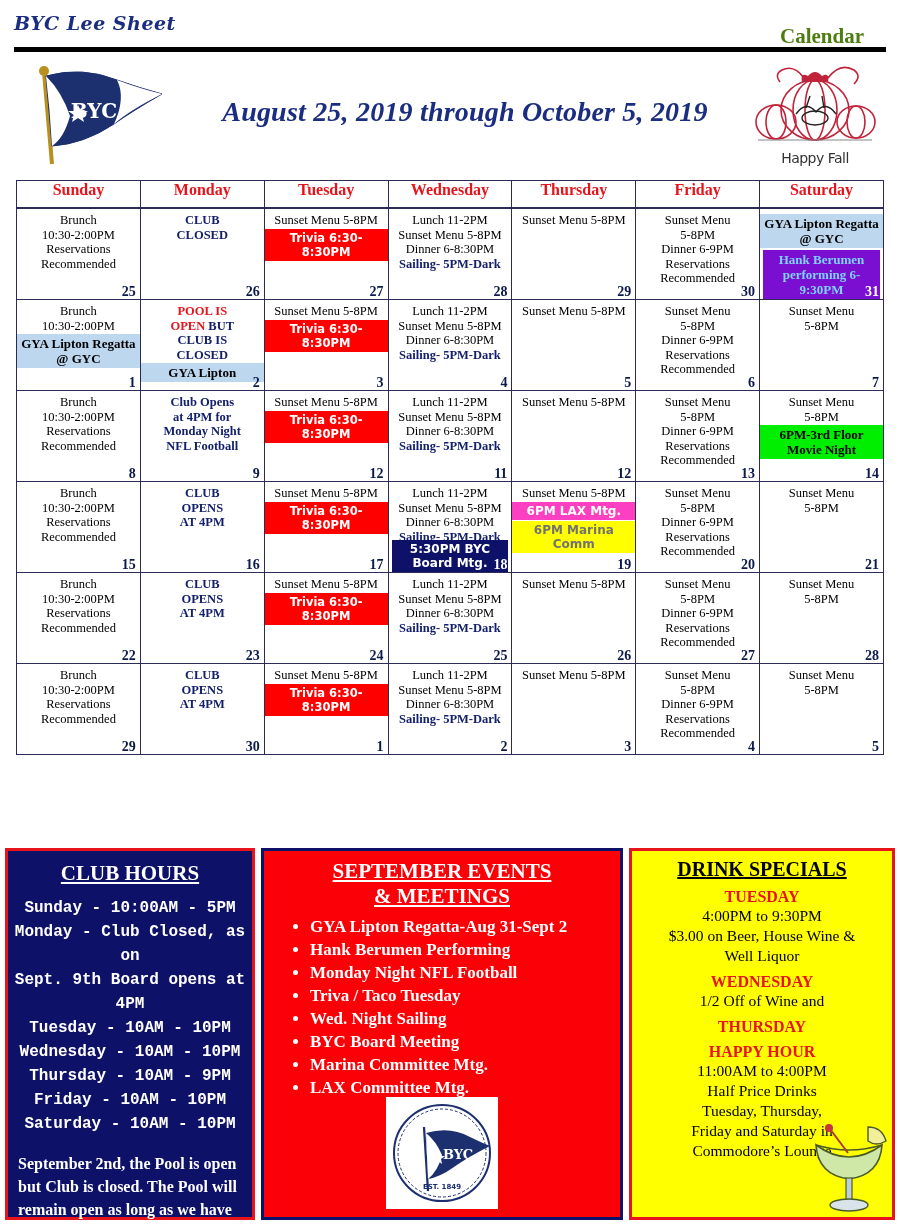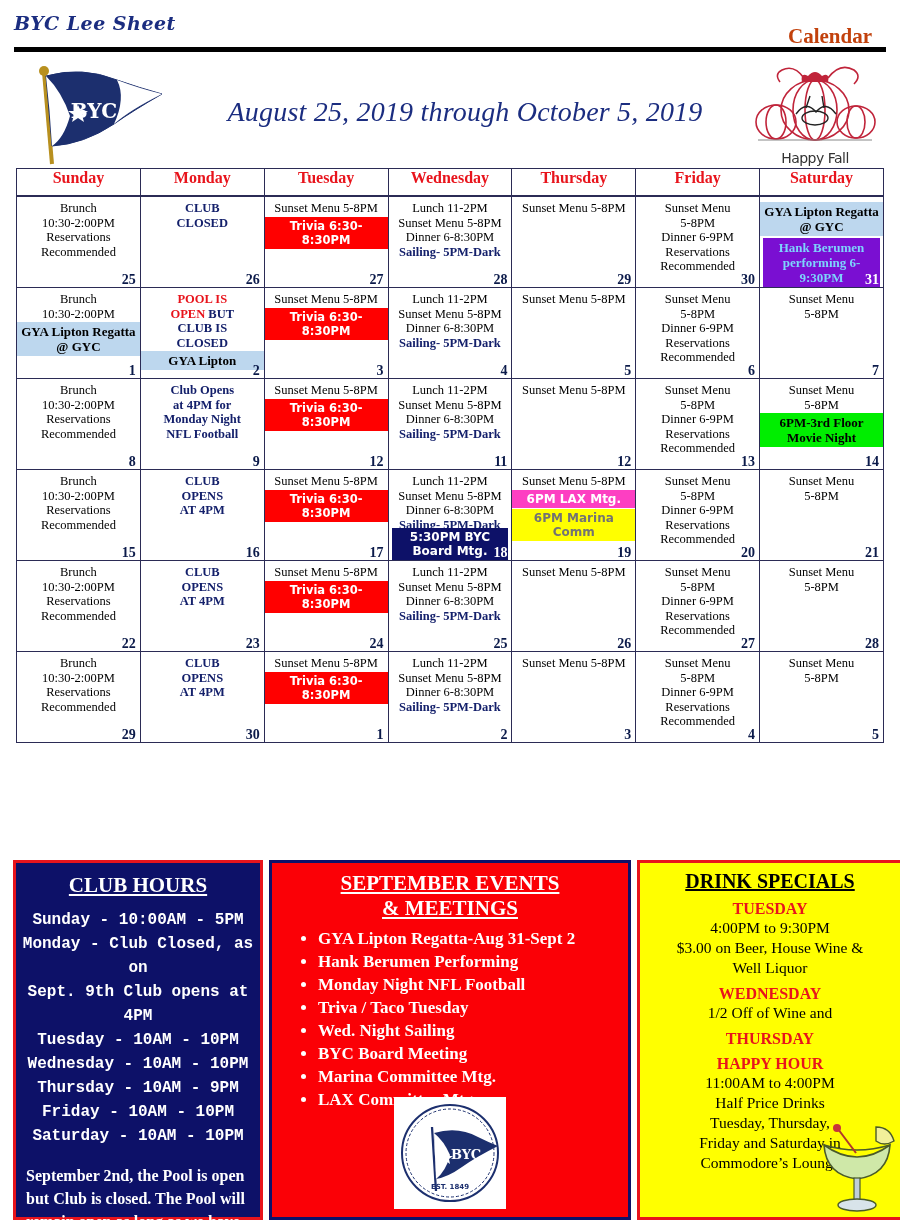--- a/index.html
+++ b/index.html
@@ -14,46 +14,46 @@
 
   
   .masthead{position:relative;height:52px;}
   .masthead-left{
     position:absolute;left:14px;top:12px;
     font-family:"DejaVu Serif", serif;
     font-style:italic;font-weight:bold;font-size:19px;
     color:#1b2d80;letter-spacing:.5px;
   }
   .masthead-right{
-    position:absolute;right:28px;top:24px;
+    position:absolute;right:36px;top:24px;
     font-family:"Liberation Serif", serif;
-    font-weight:bold;font-size:21px;color:#c2410c;
+    font-weight:bold;font-size:21px;color:#4d7c0f;
   }
   .rule{position:absolute;left:14px;right:14px;top:47px;height:5px;background:#000;}
 
   
   .banner{position:relative;height:112px;}
   .flag-wrap{position:absolute;left:22px;top:6px;width:145px;height:108px;}
   .banner-title{
     position:absolute;left:0;right:0;top:44px;text-align:center;
     font-family:"Liberation Serif", serif;
-    font-weight:normal;font-style:italic;font-size:28px;color:#1b2d80;
+    font-weight:bold;font-style:italic;font-size:28px;color:#1b2d80;
     letter-spacing:.2px;
     padding-left:30px;
   }
   .pumpkin-wrap{position:absolute;right:14px;top:0px;width:142px;height:112px;text-align:center;}
   .pumpkin-caption{
     position:absolute;left:0;right:0;bottom:-2px;text-align:center;
     font-family:"DejaVu Sans", sans-serif;font-size:14px;color:#333;
     letter-spacing:-.5px;
   }
 
   
   table.cal{
-    position:absolute;left:16px;top:168px;
+    position:absolute;left:16px;top:180px;
     width:868px;
     border-collapse:collapse;
     table-layout:fixed;
   }
   table.cal th, table.cal td{
     border:1px solid #2b2b55;
     vertical-align:top;
     padding:0;
   }
   table.cal th{
@@ -103,21 +103,21 @@
   .bar-lightblue{background:#bdd7ee;color:#000;font-family:"Liberation Serif",serif;font-size:13px;font-weight:bold;line-height:15px;}
   .bar-purple{background:#7a0fd2;color:#7dd3fc;font-family:"Liberation Serif",serif;font-size:13px;font-weight:bold;line-height:15px;}
   .bar-green{background:#00ee00;color:#000;font-family:"Liberation Serif",serif;font-size:13px;font-weight:bold;line-height:15px;}
   .bar-pink{background:#fd3fc2;color:#ffffff;font-size:12px;}
   .bar-yellow{background:#ffff00;color:#737373;font-size:12px;}
   .bar-navy{background:#0d1168;color:#ffffff;font-size:12px;}
   .bar-bottom{position:absolute;left:3px;right:3px;bottom:0;margin:0;}
 
   
   .panels{position:absolute;left:0;top:848px;width:900px;height:372px;}
-  .panel{position:absolute;top:12px;bottom:0;box-sizing:border-box;margin-left:8px;}
+  .panel{position:absolute;top:0;bottom:0;box-sizing:border-box;}
 
   .p-hours{
     left:5px;width:250px;
     background:#0d1168;
     border:3px solid #e8141c;
     color:#ffffff;
     padding:8px 6px;
   }
   .p-hours h2{
     margin:2px 0 10px 0;text-align:center;font-size:21px;
@@ -681,21 +681,21 @@
       </tbody>
   </table>
 
   <div class="panels">
 
     <div class="panel p-hours">
       <h2>CLUB HOURS</h2>
       <div id="hours-lines">
           <div class="hline">Sunday  -  10:00AM - 5PM</div>
           <div class="hline">Monday  -  Club Closed, as on</div>
-          <div class="hline">Sept. 9th Club opens at 4PM</div>
+          <div class="hline">Sept. 9th Board opens at 4PM</div>
           <div class="hline">Tuesday  -  10AM - 10PM</div>
           <div class="hline">Wednesday  - 10AM - 10PM</div>
           <div class="hline">Thursday   -  10AM - 9PM</div>
           <div class="hline">Friday  -   10AM - 10PM</div>
           <div class="hline">Saturday  -  10AM - 10PM</div>
         </div>
       <div class="note">September 2nd, the Pool is open but Club is closed. The Pool will remain open as long as we have beautiful weather.</div>
     </div>
 
     <div class="panel p-events">

